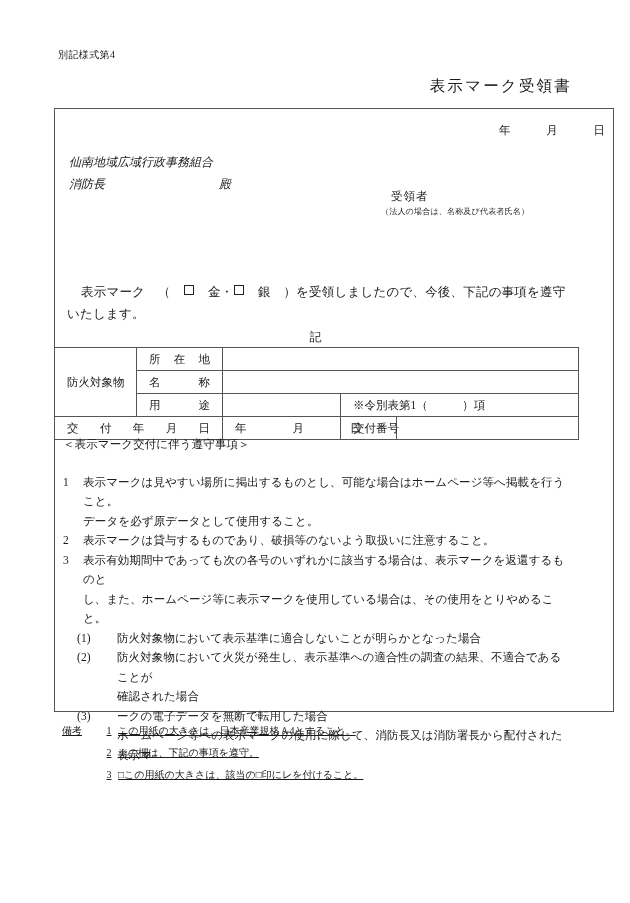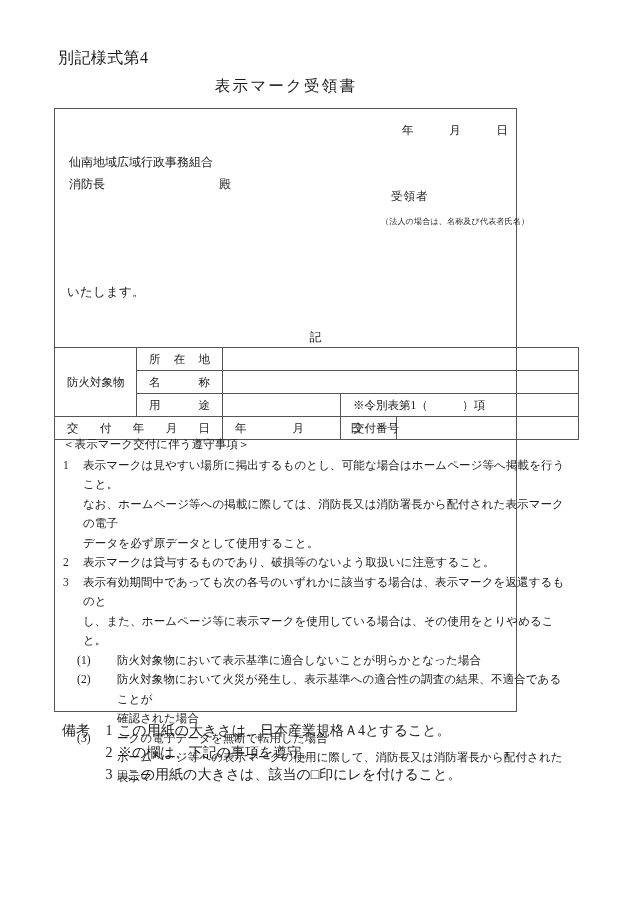--- a/index.html
+++ b/index.html
@@ -20,40 +20,40 @@
     left: 0; top: 0;
     width: 630px;
     height: 903px;
   }
 
   
   .form-no {
     position: absolute;
     left: 58px;
     top: 48px;
-    font-size: 16px;
+    font-size: 10px;
     letter-spacing: 0.4px;
     white-space: nowrap;
   }
   .doc-title {
     position: absolute;
     left: 0;
     top: 76px;
     width: 572px;
-    text-align: center;
+    text-align: right;
     font-size: 15.5px;
     letter-spacing: 2.2px;
   }
 
   
   .outer-box {
     position: absolute;
     left: 54px;
     top: 108px;
-    width: 463px;
+    width: 560px;
     height: 604px;
     border: 1px solid #555;
     box-sizing: border-box;
   }
 
   
   .date-line {
     position: absolute;
     right: 8px;
     top: 14px;
@@ -63,20 +63,21 @@
   .date-line span { display: inline-block; }
   .date-line .gap { width: 30px; }
 
   
   .addressee {
     position: absolute;
     left: 14px;
     top: 42px;
     font-size: 12px;
     line-height: 22px;
+    font-style: italic;
   }
   .addressee .row2 {
     display: flex;
     align-items: baseline;
   }
   .addressee .row2 .chief { width: 150px; }
 
   
   .receiver {
     position: absolute;
@@ -96,21 +97,21 @@
     height: 17px;
   }
   .field .fname {
     position: absolute;
     left: 0;
     bottom: 1px;
     letter-spacing: 1px;
   }
   .note-small {
     font-size: 8px;
-    margin-top: 12px;
+    margin-top: 2px;
     margin-left: 38px;
     letter-spacing: 0.2px;
     white-space: nowrap;
   }
 
   
   .statement {
     position: absolute;
     left: 12px;
     top: 172px;
@@ -170,21 +171,21 @@
   
   .comply {
     position: absolute;
     left: 8px;
     top: 326px;
     width: 508px;
     font-size: 11.5px;
     line-height: 19.5px;
     letter-spacing: 0.1px;
   }
-  .comply .heading { margin-bottom: 1px; }
+  .comply .heading { margin-bottom: 18px; }
   .comply .item {
     display: flex;
     align-items: flex-start;
     margin-top: 0;
   }
   .comply .num {
     width: 20px;
     flex: 0 0 20px;
     text-align: left;
   }
@@ -197,22 +198,23 @@
   .comply .subnum {
     width: 40px;
     flex: 0 0 40px;
   }
 
   
   .remarks {
     position: absolute;
     left: 62px;
     top: 720px;
-    font-size: 14px;
+    font-size: 10px;
     line-height: 22px;
+    text-decoration: underline;
   }
   .remarks .rrow {
     display: flex;
     align-items: baseline;
   }
   .remarks .rlabel {
     width: 38px;
     flex: 0 0 38px;
   }
   .remarks .rnum {
@@ -248,20 +250,23 @@
     </div>
 
     <div class="receiver">
       <div class="label-receiver">受領者</div>
 
       <div class="note-small">（法人の場合は、名称及び代表者氏名）</div>
 
     </div>
 
     <div class="statement">
+      <div class="indent">
+        <span>表示マーク　（　</span><span class="cbox"></span><span>　金・</span><span class="cbox"></span><span>　銀　）を受領しましたので、今後、下記の事項を遵守</span>
+      </div>
       <div>いたします。</div>
     </div>
 
     <div class="ki-row">記</div>
 
     <table class="form-table">
       <colgroup>
         <col style="width:82px">
         <col style="width:86px">
         <col style="width:118px">
@@ -292,21 +297,20 @@
       </tbody>
     </table>
 
     <div class="comply">
       <div class="heading">＜表示マーク交付に伴う遵守事項＞</div>
 
       <div class="item">
         <div class="num">1</div>
         <div class="body">
           <div>表示マークは見やすい場所に掲出するものとし、可能な場合はホームページ等へ掲載を行うこと。</div>
-          <div>なお、ホームページ等への掲載に際しては、消防長又は消防署長から配付された表示マークの電子</div>
           <div>データを必ず原データとして使用すること。</div>
         </div>
       </div>
 
       <div class="item">
         <div class="num">2</div>
         <div class="body">
           <div>表示マークは貸与するものであり、破損等のないよう取扱いに注意すること。</div>
         </div>
       </div>

